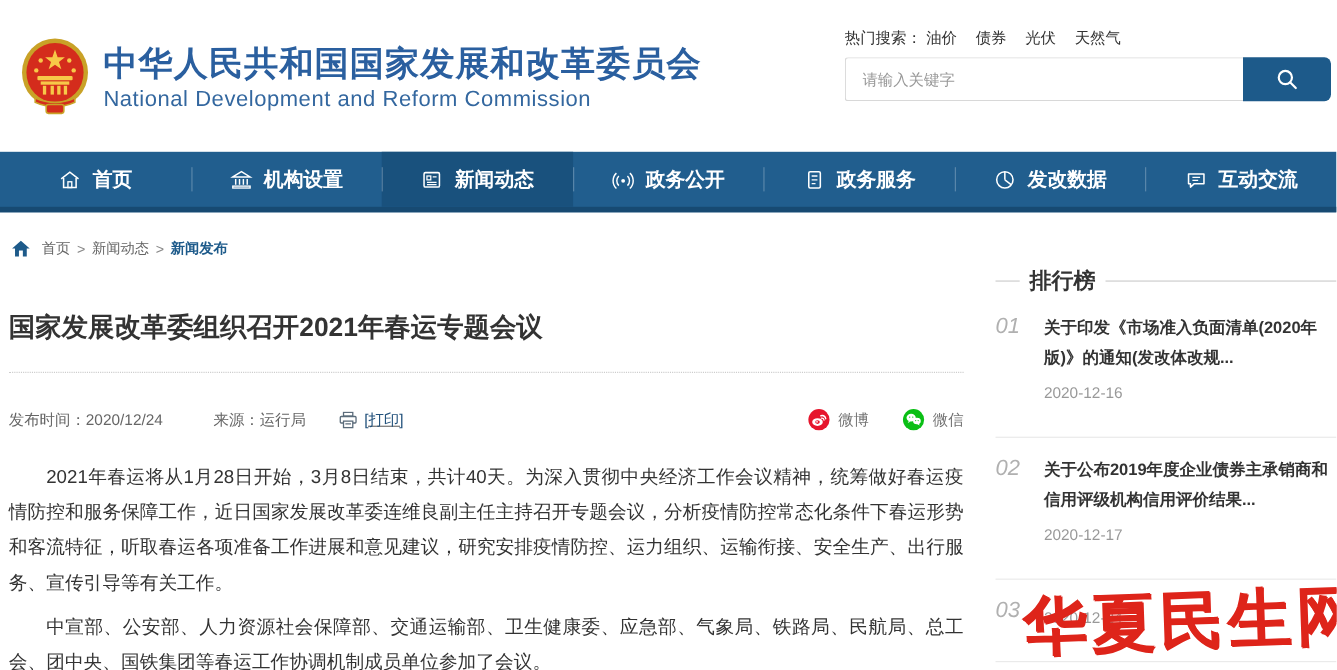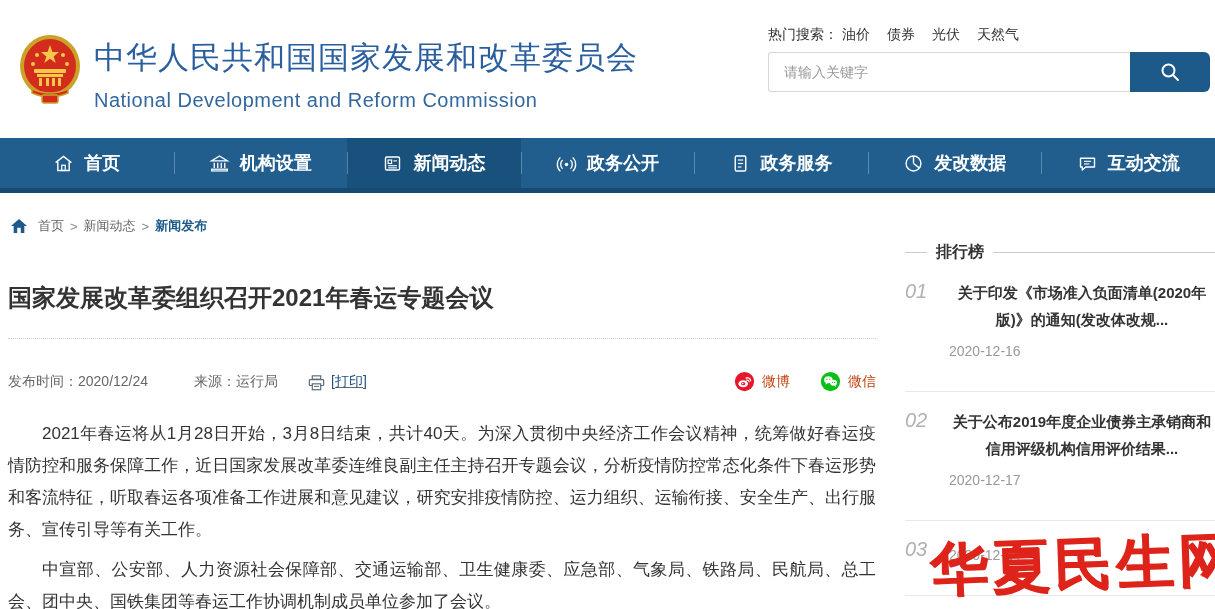--- a/index.html
+++ b/index.html
@@ -5,22 +5,22 @@
   * { margin:0; padding:0; box-sizing:border-box; }
   html,body { width:1215px; height:609px; }
   body {
     position:relative; overflow:hidden; background:#ffffff;
     font-family:"Liberation Sans","DejaVu Sans",sans-serif; color:#333;
   }
   
   .header { position:absolute; top:0; left:0; width:1215px; height:138px; background:#fff; }
   .emblem { position:absolute; left:18px; top:33px; width:64px; height:72px; }
   .brand { position:absolute; left:94px; top:40px; }
-  .brand-cn { font-size:31px; font-weight:normal; color:#2a5f9f; letter-spacing:1px; line-height:36px; }
-  .brand-en { font-size:20px; color:#33679f; margin-top:13px; letter-spacing:0.5px; }
+  .brand-cn { font-size:31px; font-weight:bold; color:#2a5f9f; letter-spacing:1px; line-height:36px; }
+  .brand-en { font-size:20px; color:#33679f; margin-top:3px; letter-spacing:0.5px; }
   .hotsearch { position:absolute; left:768px; top:26px; font-size:14px; color:#333; display:flex; align-items:center; }
   .hotsearch a { color:#333; text-decoration:none; margin-right:17px; cursor:pointer; }
   .hot-label { margin-right:4px; }
   .searchbox { position:absolute; left:768px; top:52px; width:442px; height:40px; display:flex; }
   .searchbox input {
     flex:1; border:1px solid #d8d8d8; border-right:none; border-radius:3px 0 0 3px;
     padding:0 15px; font-size:14px; color:#333; outline:none;
     font-family:"Liberation Sans","DejaVu Sans",sans-serif;
   }
   .searchbox input::placeholder { color:#999; }
@@ -42,39 +42,39 @@
   .crumb.last { color:#1d5a8a; font-weight:bold; }
   .crumb-sep { color:#888; }
   .home-icon { width:18px; height:16px; margin-right:4px; }
   
   .article { position:absolute; left:8px; top:270px; width:868px; }
   .article-title { font-size:24px; font-weight:bold; color:#333; line-height:32px; margin-top:12px; }
   .dotted-divider { border-bottom:1px dotted #ccc; margin-top:24px; }
   .meta { display:flex; align-items:center; margin-top:32px; font-size:14px; color:#666; }
   .meta-pub { margin-right:46px;text-align:center; }
   .meta-src { margin-right:30px; }
-  .print-wrap { display:flex; align-items:flex-end; gap:6px; cursor:pointer;text-decoration:underline; }
+  .print-wrap { display:flex; align-items:center; gap:6px; cursor:pointer;text-decoration:underline; }
   .print-label { color:#23527c; }
   .share { margin-left:auto; display:flex; align-items:center; gap:30px; }
-  .share-item { display:flex; align-items:center; gap:7px; cursor:pointer; color:#c2410c; }
+  .share-item { display:flex; align-items:center; gap:7px; cursor:pointer; color:#737373; }
   .share-icon { width:21px; height:21px; }
   .article-body { margin-top:26px; }
   .article-body p { font-size:17px; line-height:32px; color:#333; text-indent:2em;
     text-align:justify; margin-bottom:8px; }
   
   .sidebar { position:absolute; left:905px; top:242px; width:310px; }
   .rank-header { display:flex; align-items:center; gap:9px; }
   .rank-line-l { width:22px; height:1px; background:#c9c9c9; }
-  .rank-title { font-size:16px; font-weight:bold; color:#333; }
+  .rank-title { font-size:20px; font-weight:bold; color:#333; }
   .rank-line-r { flex:1; height:1px; background:#c9c9c9; }
   .rank-item { display:flex; gap:12px; padding:16px 0 32px; border-bottom:1px solid #e8e8e8; cursor:pointer; }
   .rank-item:first-of-type { padding-top:22px; }
   .rank-num { font-size:20px; font-style:italic; color:#b0b0b0; flex:0 0 32px; padding-top:1px; }
   .rank-body { flex:1; }
-  .rank-item-title { font-size:15px; color:#333; line-height:27px; font-weight:600;text-align:center; }
+  .rank-item-title { font-size:15px; color:#333; line-height:27px; font-weight:600; }
   .rank-date { margin-top:10px; font-size:14px; color:#999; }
   
   .watermark { position:absolute; left:930px; top:526px; font-size:58px; font-weight:bold;
     color:#de241a; letter-spacing:4px; white-space:nowrap; transform:rotate(-2deg);
     pointer-events:none; text-shadow:1px 1px 0 #de241a; }
 </style>
 </head>
 <body>
 
 <div class="header">

